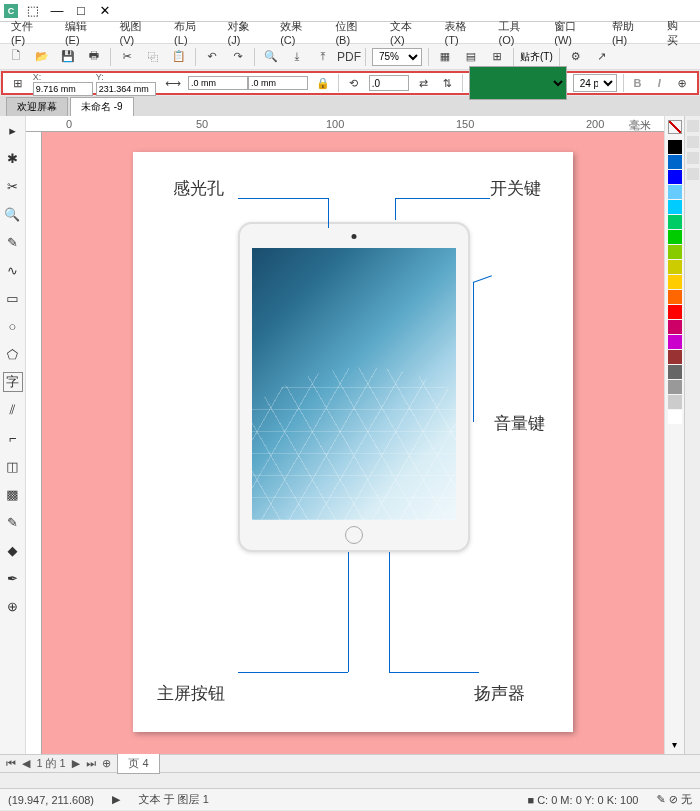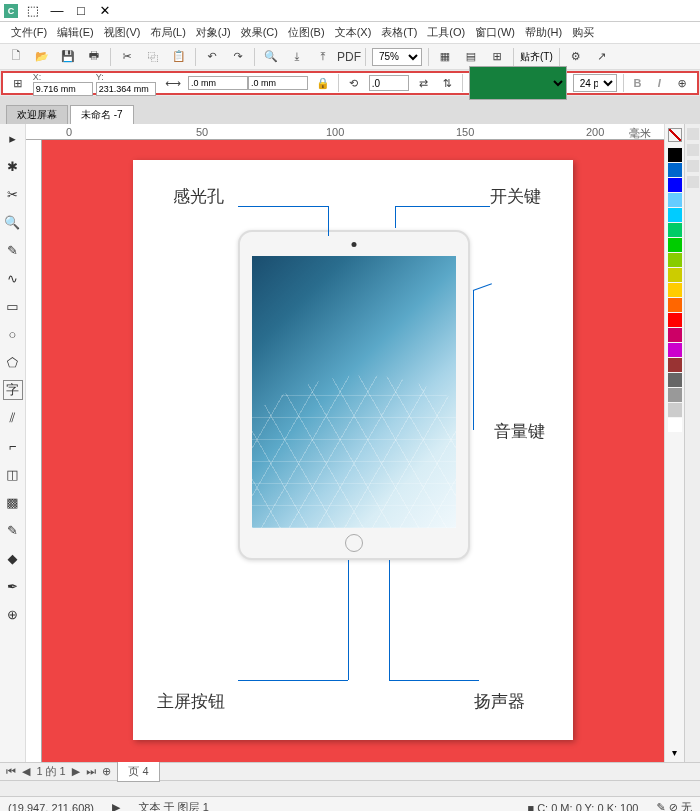--- a/index.html
+++ b/index.html
@@ -2,44 +2,44 @@
 <html><head>
 <meta charset="utf-8">
 <style>
 *{box-sizing:border-box;margin:0;padding:0;font-family:"Microsoft YaHei",sans-serif;font-size:11px}
 body{width:700px;height:811px;background:#e8e8e8;overflow:hidden;position:relative}
 .titlebar{height:22px;background:#fff;display:flex;align-items:center;padding:0 4px;border-bottom:1px solid #ccc}
 .titlebar .logo{width:14px;height:14px;background:#4a8;color:#fff;font-size:9px;font-weight:bold;text-align:center;line-height:14px;margin-right:4px}
 .titlebar .ttl{flex:1;color:#333}
 .titlebar .winbtns{display:flex;gap:2px}
 .titlebar .winbtns span{width:22px;height:18px;display:flex;align-items:center;justify-content:center;font-size:13px}
-.menubar{height:22px;background:#fff;display:flex;align-items:center;padding:0 6px;gap:0;border-bottom:1px solid #ddd}
+.menubar{height:22px;background:#fff;display:flex;align-items:center;padding:0 6px;gap:8px;border-bottom:1px solid #ddd}
 .menubar span{padding:2px 5px;color:#333}
 .toolbar1{height:26px;background:#f5f5f5;display:flex;align-items:center;padding:0 6px;gap:6px;border-bottom:1px solid #ddd}
 .tb-btn{width:20px;height:20px;display:flex;align-items:center;justify-content:center;border:1px solid transparent;color:#444}
 .tb-sep{width:1px;height:18px;background:#ccc}
 .zoom-sel{width:50px;height:18px;border:1px solid #aaa;background:#fff;font-size:10px;padding:0 2px}
 .props{height:24px;background:#fff;display:flex;align-items:center;padding:0 6px;gap:6px;border:2px solid #d44;margin:1px}
 .props .xy{display:flex;flex-direction:row;font-size:9px;line-height:10px}
 .props input{width:60px;height:14px;border:1px solid #aaa;font-size:9px;padding:0 2px}
 .props .lbl{color:#666;font-size:9px}
 .font-sel{width:110px;height:18px;border:1px solid #aaa;background:#15803d;font-size:10px;padding:16px 2px}
 .sz-sel{width:44px;height:18px;border:1px solid #aaa;background:#fff;font-size:10px;padding:0 2px}
 .bi{width:18px;height:18px;color:#999;font-weight:bold;text-align:center;line-height:18px}
-.tabs{height:28px;background:#ddd;display:flex;align-items:flex-end;padding:0 6px}
+.tabs{height:20px;background:#ddd;display:flex;align-items:flex-end;padding:0 6px}
 .tab{padding:2px 10px;background:#ccc;border:1px solid #aaa;border-bottom:none;margin-right:2px;font-size:10px}
 .tab.act{background:#fff}
 .workspace{position:relative;height:638px;background:#fff;display:flex}
 .toolbox{width:26px;background:#f5f5f5;display:flex;flex-direction:column;align-items:center;padding-top:4px;gap:8px;border-right:1px solid #ddd}
 .toolbox .t{width:20px;height:20px;display:flex;align-items:center;justify-content:center;color:#333;font-size:13px}
 .canvas-wrap{flex:1;position:relative;overflow:hidden}
 .ruler-h{height:16px;background:#fff;border-bottom:1px solid #aaa;position:relative;font-size:8px;color:#666}
 .ruler-h span{position:absolute;top:2px}
 .ruler-v{width:16px;background:#fff;border-right:1px solid #aaa;position:absolute;left:0;top:16px;bottom:0}
-.canvas{position:absolute;left:16px;top:16px;right:0;bottom:0;background:#ef4444;display:flex;justify-content:center;padding-top:20px}
+.canvas{position:absolute;left:16px;top:16px;right:0;bottom:0;background:#fca5a5;display:flex;justify-content:center;padding-top:20px}
 .page{width:440px;height:580px;background:#fff;box-shadow:2px 2px 6px rgba(0,0,0,.3);position:relative}
 .ipad{position:absolute;left:105px;top:70px;width:232px;height:330px;background:#f5f5f5;border:2px solid #ddd;border-radius:14px;box-shadow:0 1px 4px rgba(0,0,0,.15)}
 .ipad .screen{position:absolute;left:12px;top:24px;right:12px;bottom:30px;background:linear-gradient(135deg,#1a4d6e 0%,#2a6d8e 20%,#5ba8c8 45%,#a8d4e8 65%,#d8edf5 80%,#f0f8fc 100%);overflow:hidden}
 .ipad .screen::before{content:"";position:absolute;inset:0;background-image:repeating-linear-gradient(60deg,rgba(255,255,255,.25) 0 1px,transparent 1px 24px),repeating-linear-gradient(-60deg,rgba(255,255,255,.25) 0 1px,transparent 1px 24px),repeating-linear-gradient(0deg,rgba(255,255,255,.2) 0 1px,transparent 1px 22px);clip-path:circle(180px at 55% 110%)}
 .ipad .cam{position:absolute;top:10px;left:50%;transform:translateX(-50%);width:5px;height:5px;background:#333;border-radius:50%}
 .ipad .home{position:absolute;bottom:6px;left:50%;transform:translateX(-50%);width:18px;height:18px;border:1.5px solid #aaa;border-radius:50%}
 .callout{position:absolute;font-family:"SimSun",serif;font-size:17px;color:#333}
 .cl-line{position:absolute;border-color:#0066cc}
 .palette{width:20px;background:#f5f5f5;border-left:1px solid #ddd;display:flex;flex-direction:column;align-items:center;padding-top:4px}
 .palette .sw{width:14px;height:14px;margin-bottom:1px}
@@ -131,21 +131,21 @@
   <select class="font-sel"><option>宋体</option></select>
   <select class="sz-sel"><option>24 pt</option></select>
   <div class="tb-sep"></div>
   <div class="bi">B</div>
   <div class="bi" style="font-style:italic">I</div>
   <div class="tb-btn">⊕</div>
 </div>
 
 <div class="tabs">
   <div class="tab">欢迎屏幕</div>
-  <div class="tab act">未命名 -7</div>
+  <div class="tab act">未命名 -9</div>
 </div>
 
 <div class="workspace">
   <div class="toolbox">
     <div class="t">▸</div>
     <div class="t">✱</div>
     <div class="t">✂</div>
     <div class="t">🔍</div>
     <div class="t">✎</div>
     <div class="t">∿</div>

